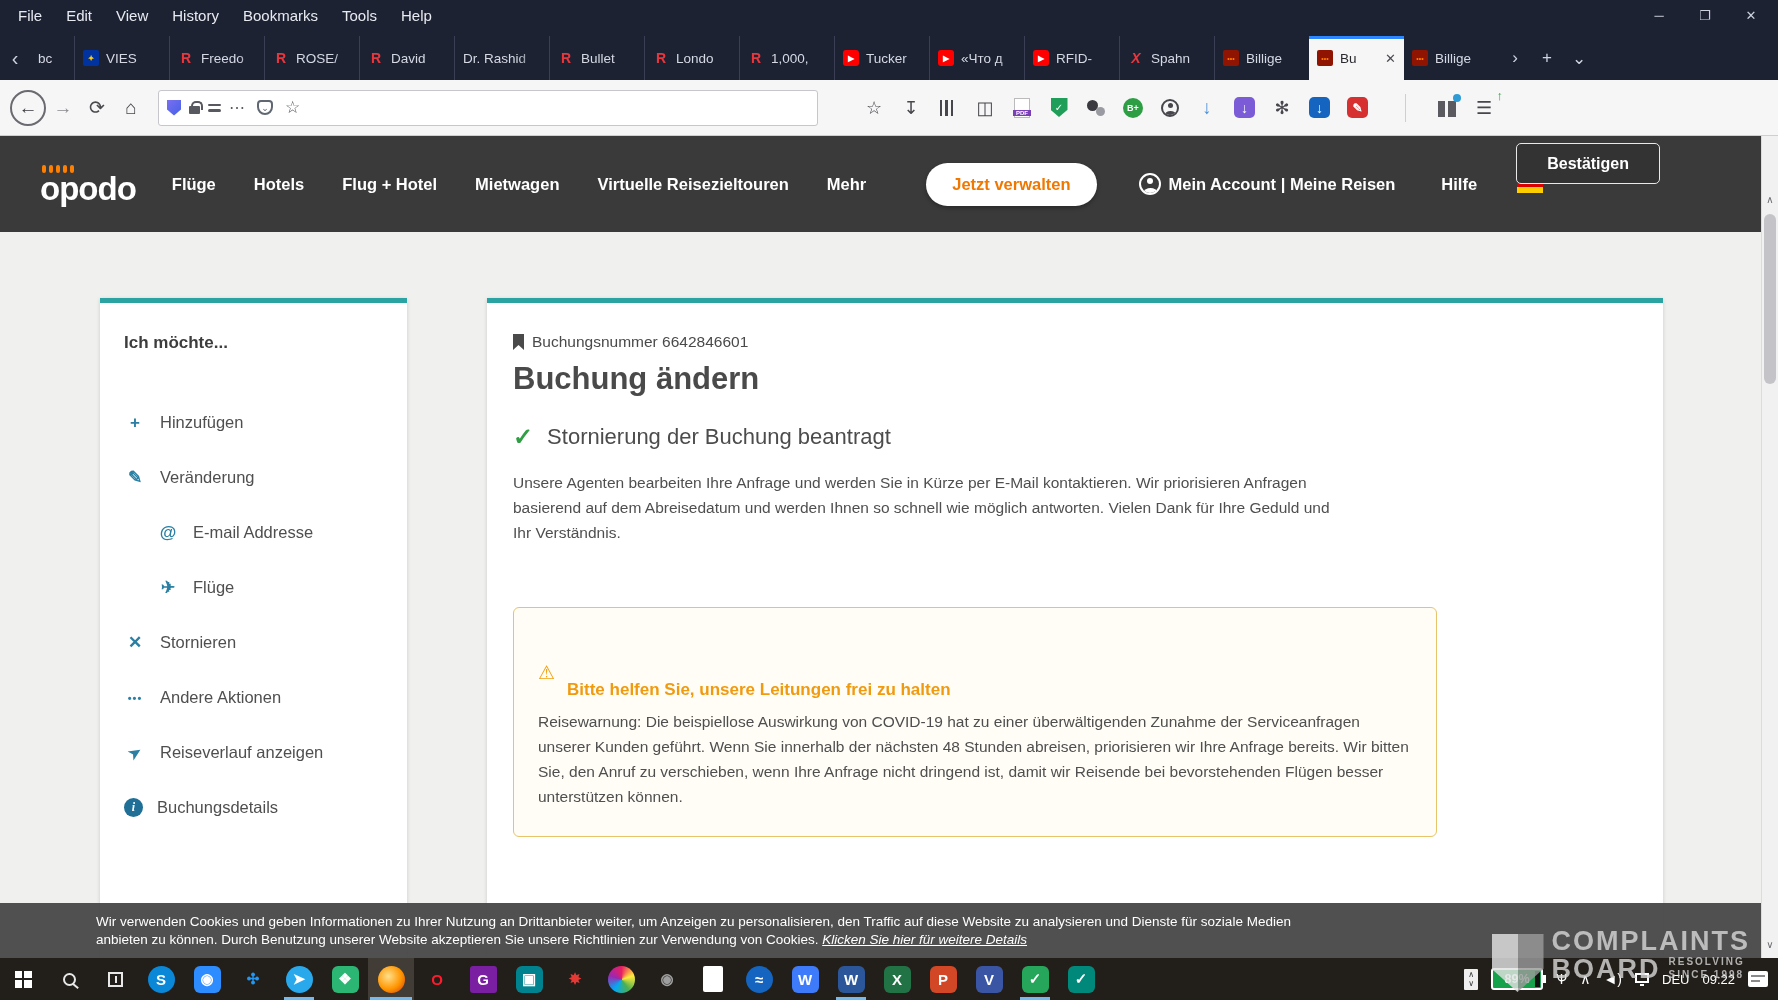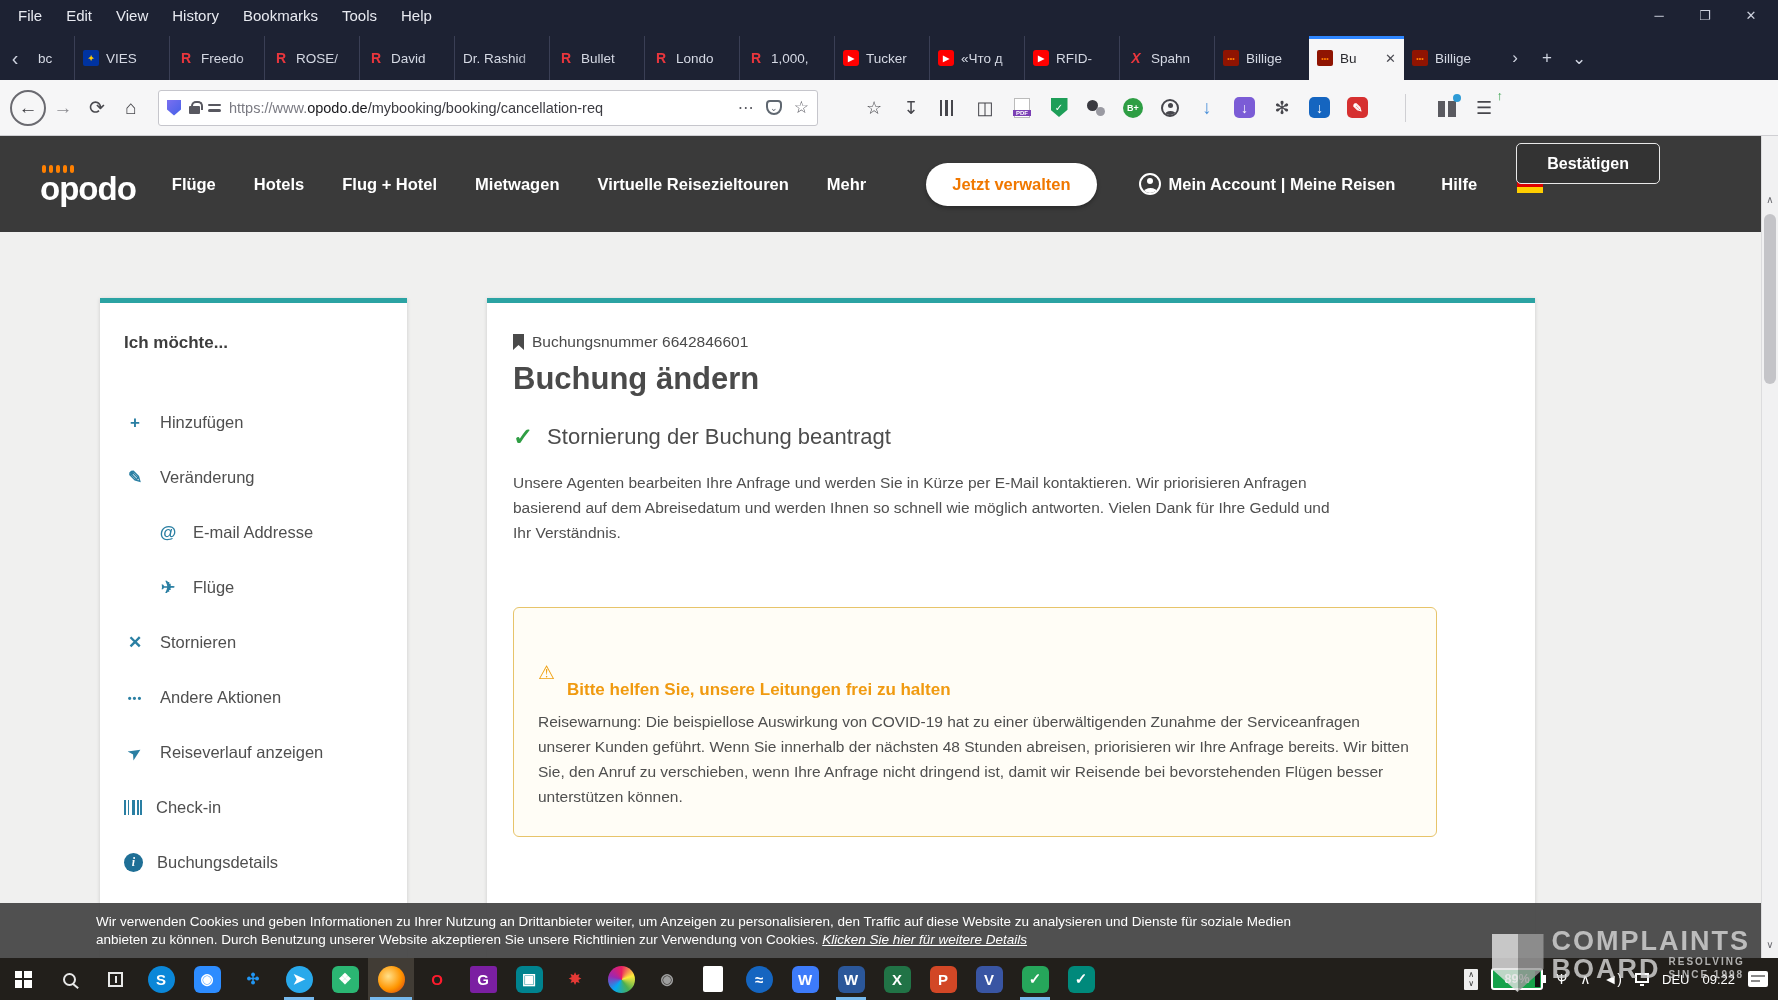--- a/index.html
+++ b/index.html
@@ -136,21 +136,21 @@
   .sicon { width:22px; display:flex; align-items:center; justify-content:center; color:#2a7fa3;
            font-size:17px; font-weight:bold; flex:0 0 auto; }
   .sicon.ellipsis { font-size:11px; letter-spacing:1px; }
   .sicon.send { transform:rotate(-32deg); font-size:15px; }
   .sicon.barcode { width:18px; height:15px; background:
      linear-gradient(90deg,#2a7fa3 0 2px,transparent 2px 4px,#2a7fa3 4px 5.5px,transparent 5.5px 8px,#2a7fa3 8px 11px,transparent 11px 13px,#2a7fa3 13px 15px,transparent 15px 16.5px,#2a7fa3 16.5px 18px); }
   .sicon.info { width:19px; height:19px; border-radius:50%; background:#1f6f96; color:#fff;
                 font-size:12px; font-family:"Liberation Serif",serif; font-style:italic; }
   .sicon.pencil { transform:rotate(0deg); }
 
-  .main-card { left:487px; top:162px; width:1048px; bottom:0; padding:30px 26px; }
+  .main-card { left:487px; top:162px; width:1176px; bottom:0; padding:30px 26px; }
   .booking-row { display:flex; align-items:center; gap:8px; color:#4a4a4a; font-size:15.5px; }
   .ico-bookmark { width:11px; height:16px; background:#4a4a4a;
                   clip-path:polygon(0 0,100% 0,100% 100%,50% 68%,0 100%); }
   .main-title { font-size:31px; font-weight:bold; color:#4a4a4a; margin-top:10px; letter-spacing:0; }
   .status-row { display:flex; align-items:center; gap:14px; margin-top:26px; }
   .ico-check { color:#2f9e44; font-size:24px; font-weight:bold; }
   .status-text { font-size:22px; color:#4c4c4c; }
   .main-body { margin-top:20px; font-size:15.5px; color:#4f4f4f; line-height:1.6; max-width:830px; }
   .warn-box { margin-top:62px; width:924px; border:1px solid #e7c46a; border-radius:6px;
               background:#fffdf6; padding:36px 24px 26px; }
@@ -318,21 +318,20 @@
 
   <div class="toolbar">
     <span class="navbtn back">←</span>
     <span class="navbtn fwd">→</span>
     <span class="navbtn">⟳</span>
     <span class="navbtn">⌂</span>
     <div class="urlbar">
       <span class="ico-shield"></span>
       <span class="ico-lock"></span>
       <span class="ico-perm"></span>
-      <span class="url-text"><span class="proto">https://www.</span><span class="domain">opodo.de</span><span>/mybooking/booking/cancellation-req</span></span>
       <span class="urlbar-actions">
         <span>⋯</span>
         <span class="ico-pocket">⌄</span>
         <span style="font-size:17px;">☆</span>
       </span>
     </div>
     <div class="toolbar-icons">
       <span class="tbico">☆</span>
       <span class="tbico">↧</span>
       <span class="tbico">
@@ -437,24 +436,20 @@
           </div>
           <div class="side-item">
             <span class="sicon ellipsis">•••</span>
             <span class="side-label">Andere Aktionen</span>
           </div>
           <div class="side-item">
             <span class="sicon send">➤</span>
             <span class="side-label">Reiseverlauf anzeigen</span>
           </div>
           <div class="side-item">
-            <span class="sicon barcode"></span>
-            <span class="side-label">Check-in</span>
-          </div>
-          <div class="side-item">
             <span class="sicon info">i</span>
             <span class="side-label">Buchungsdetails</span>
           </div>
         </div>
     </aside>
 
     <section class="card main-card">
       <div class="booking-row">
         <span class="ico-bookmark"></span>
         <span>Buchungsnummer 6642846601</span>

